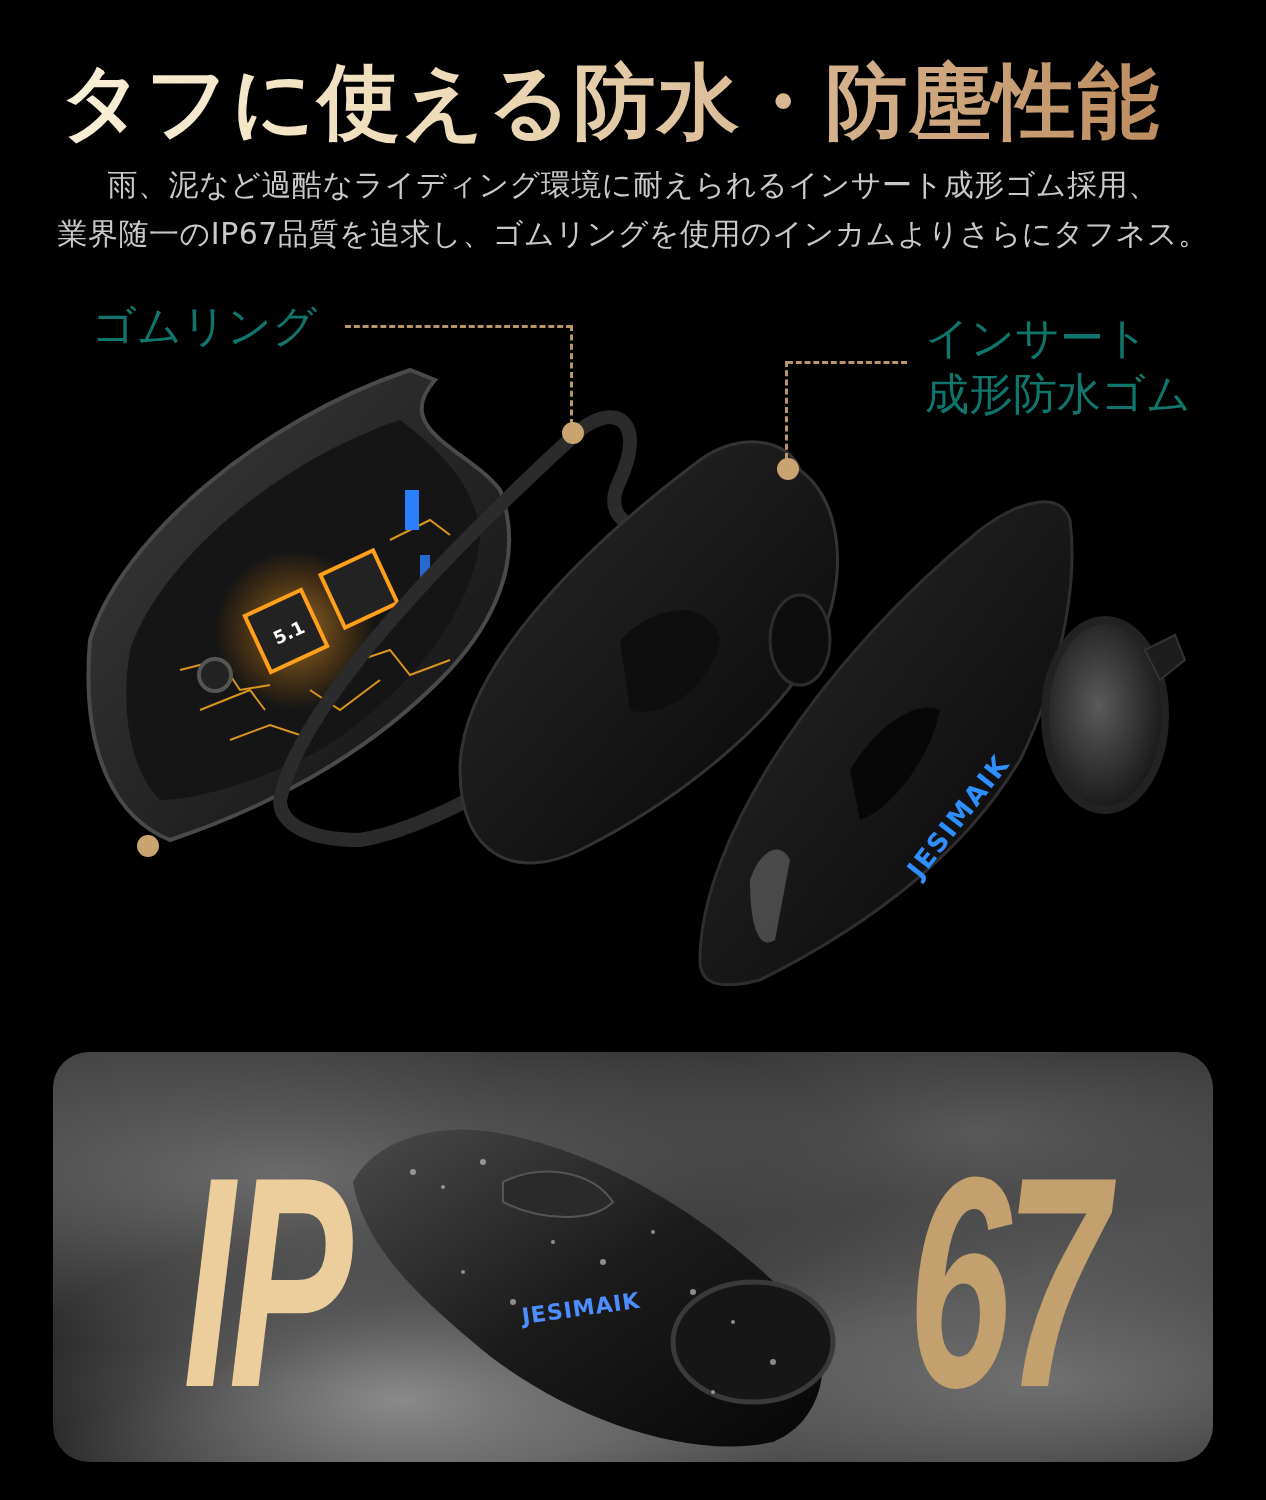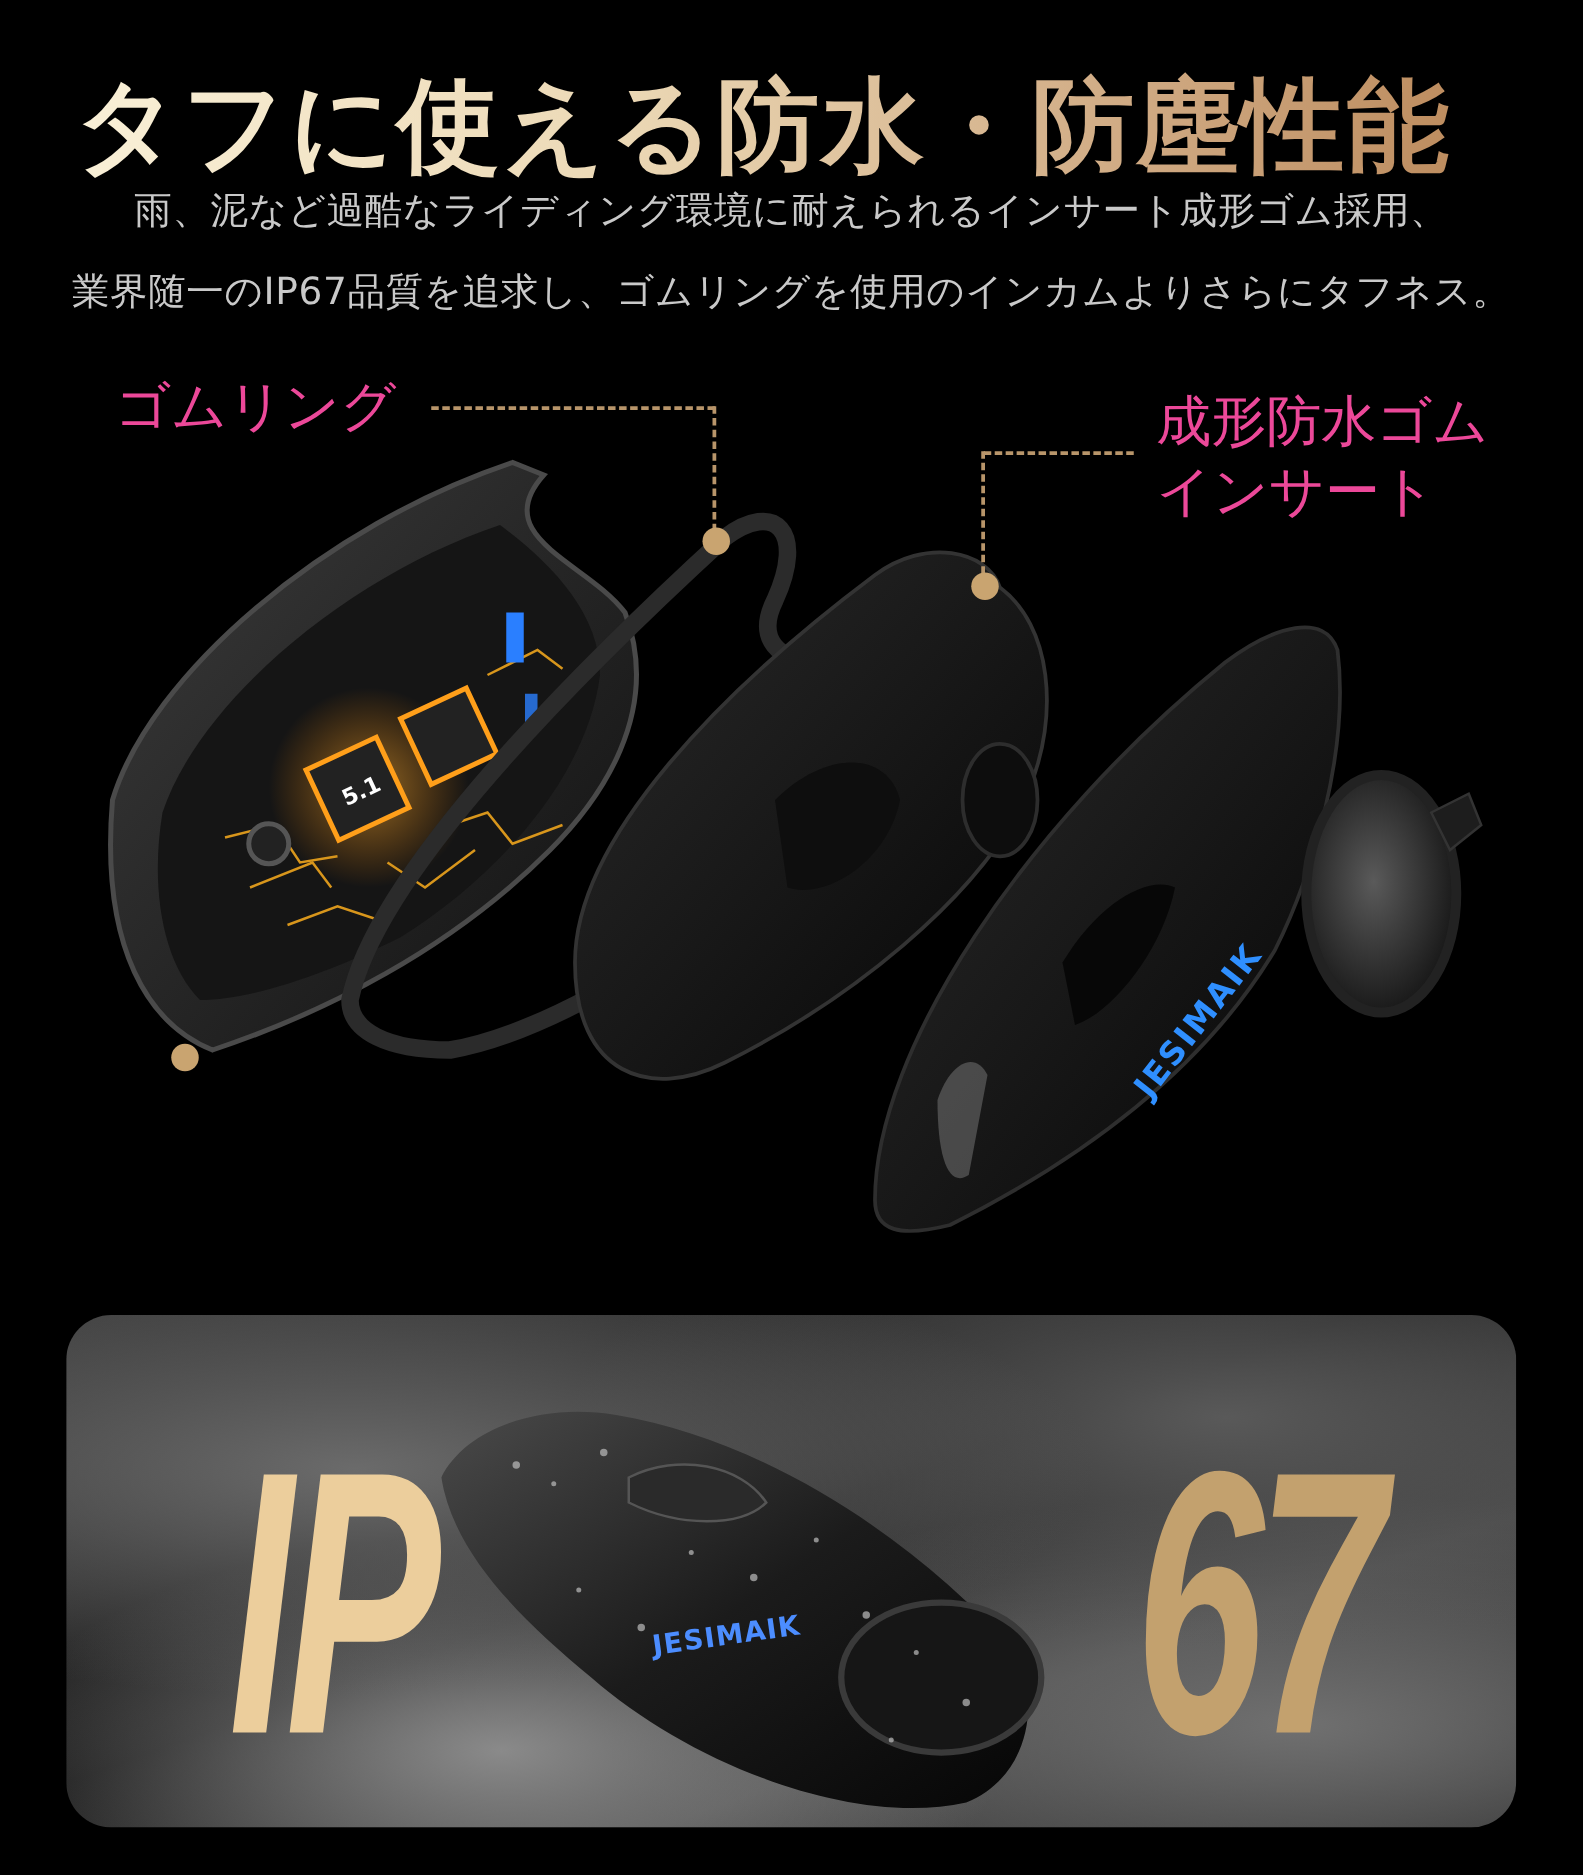--- a/index.html
+++ b/index.html
@@ -5,23 +5,23 @@
   html, body { margin:0; padding:0; background:#000; }
   body { width:1266px; height:1500px; position:relative; overflow:hidden;
          font-family:"DejaVu Sans", "Liberation Sans", sans-serif; color:#fff; }
 
   .headline { position:absolute; left:0; top:52px; width:1221px; text-align:center;
     font-size:82px; font-weight:bold; letter-spacing:2px; line-height:100px;
     background:linear-gradient(90deg,#fbf3dc 0%,#ecd9b6 40%,#cfa982 75%,#b98657 100%);
     -webkit-background-clip:text; background-clip:text; color:transparent; }
   .sub { position:absolute; left:0; width:1266px; text-align:center; color:#c9c9c9;
          font-size:30px; line-height:40px; letter-spacing:0.5px; }
-  .sub.l1 { top:149px; } .sub.l2 { top:214px; }
+  .sub.l1 { top:165px; } .sub.l2 { top:214px; }
 
-  .callout { position:absolute; color:#ec4899; font-size:44px; line-height:56px; }
+  .callout { position:absolute; color:#0f766e; font-size:44px; line-height:56px; }
   .callout-left { left:92px; top:298px; }
   .callout-right { left:925px; top:310px; text-align:left; }
 
   .dash-h { position:absolute; height:0; border-top:3px dashed #b8956a; }
   .dash-v { position:absolute; width:0; border-left:3px dashed #b8956a; }
   .dot { position:absolute; width:22px; height:22px; border-radius:50%; background:#c9a470; }
 
   .exploded { position:absolute; left:60px; top:340px; width:1150px; height:660px; }
 
   .ip-panel { position:absolute; left:53px; top:1052px; width:1160px; height:410px;
@@ -104,22 +104,22 @@
     <text x="860" y="540" fill="#2f8fff" font-size="26" font-weight="bold" letter-spacing="2" transform="rotate(-52 860 540)">JESIMAIK</text>
   </g>
 </svg>
 
 <div class="callout callout-left">ゴムリング</div>
 <div class="dash-h" style="left:345px; top:325px; width:227px;"></div>
 <div class="dash-v" style="left:570px; top:325px; height:100px;"></div>
 <div class="dot" style="left:562px; top:422px;"></div>
 
 <div class="callout callout-right">
+  <div>インサート</div>
   <div>成形防水ゴム</div>
-  <div>インサート</div>
 </div>
 <div class="dash-h" style="left:787px; top:361px; width:120px;"></div>
 <div class="dash-v" style="left:785px; top:361px; height:98px;"></div>
 <div class="dot" style="left:777px; top:458px;"></div>
 
 <div class="dot" style="left:137px; top:835px;"></div>
 
 <div class="ip-panel">
   <svg class="device2" viewBox="0 0 600 370">
     <defs>

